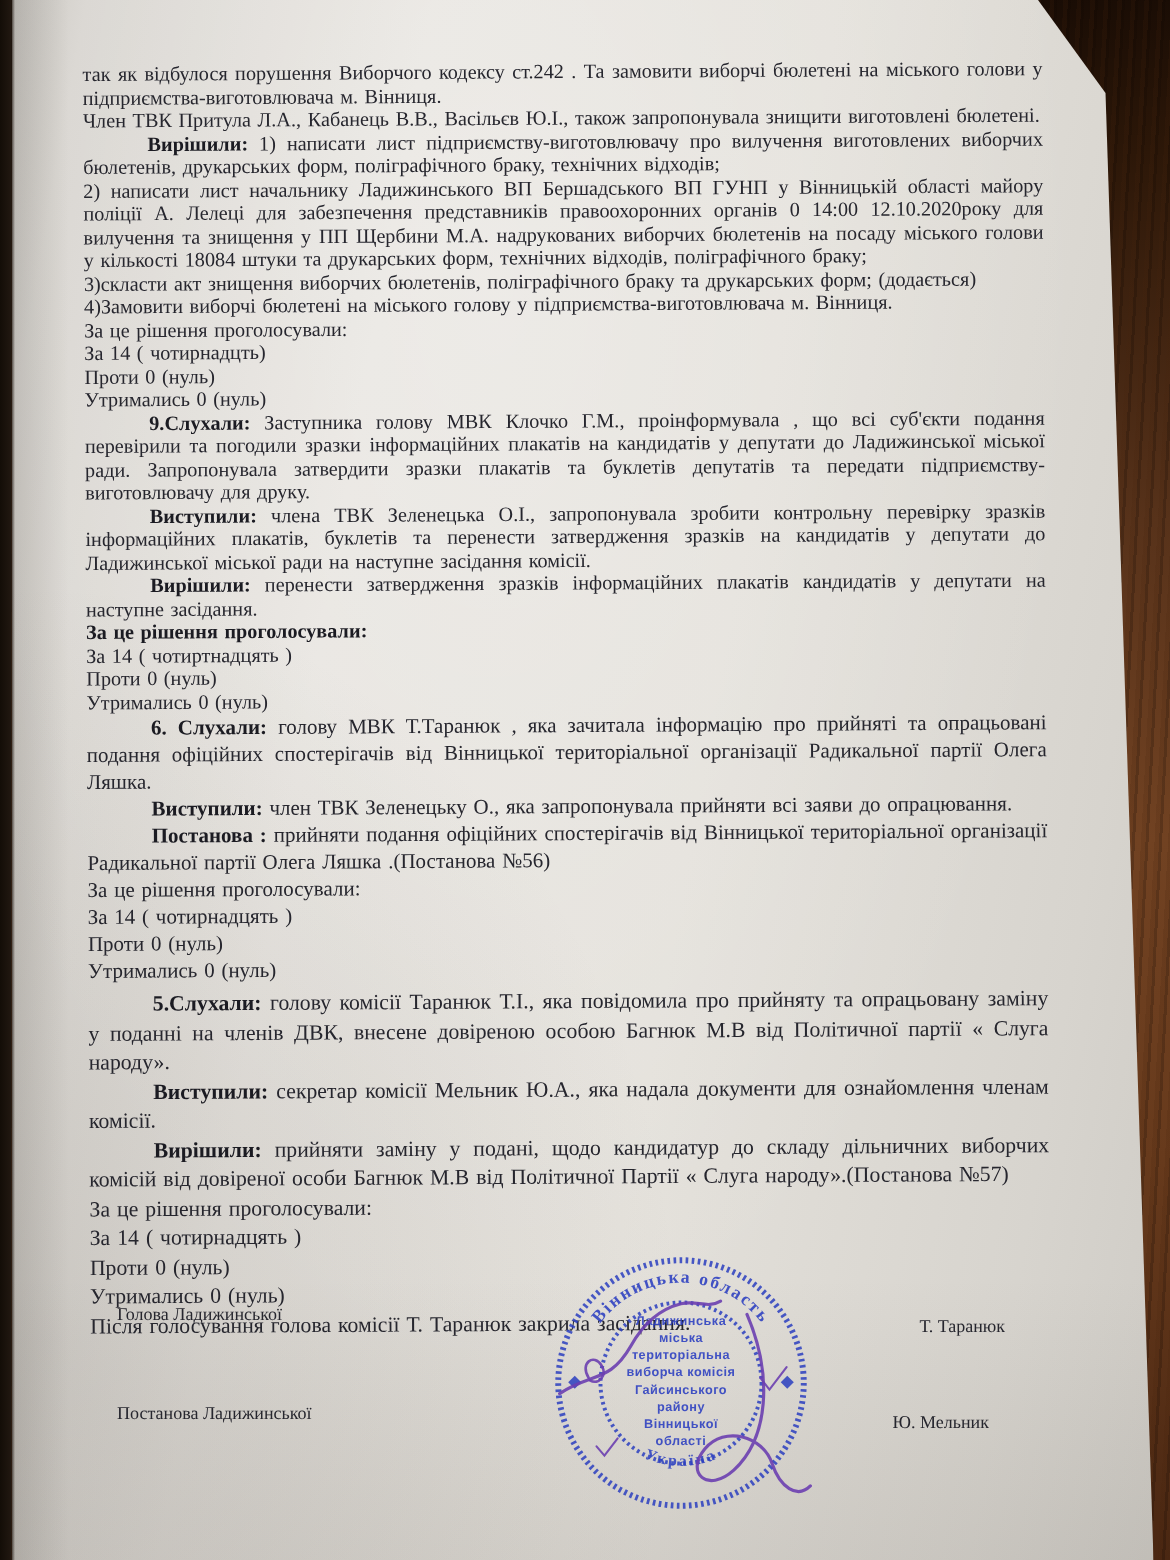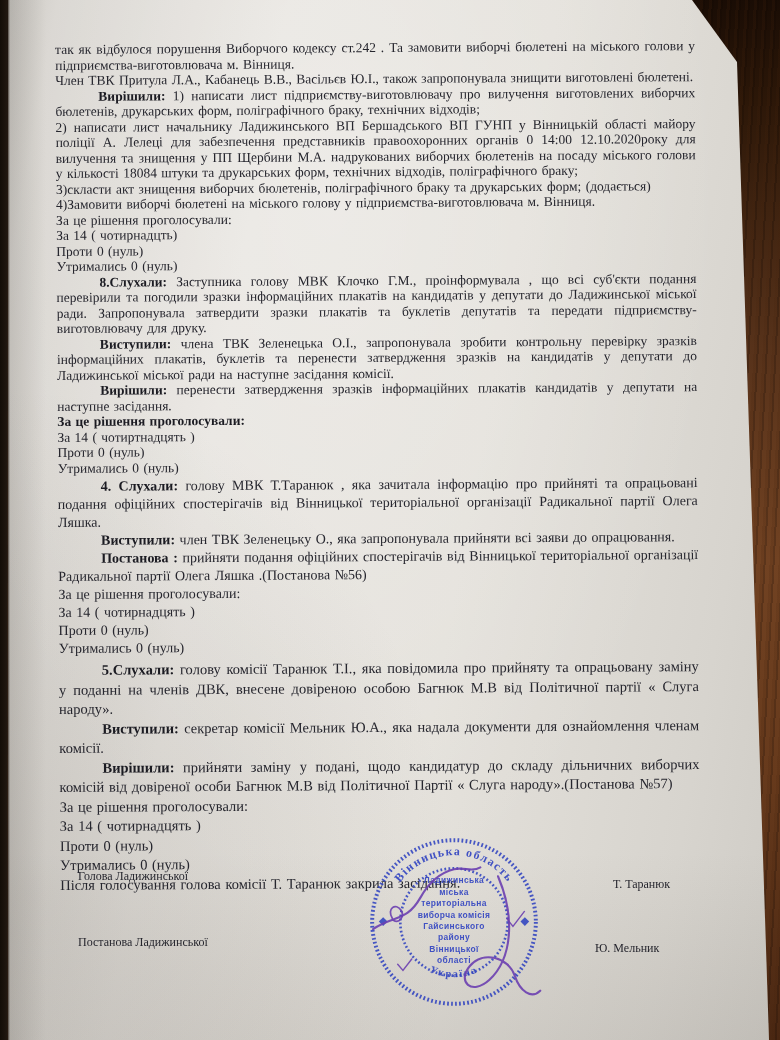--- a/index.html
+++ b/index.html
@@ -76,30 +76,30 @@
         <p class="para">так як відбулося порушення Виборчого кодексу ст.242 . Та замовити виборчі бюлетені на міського голови у підприємства-виготовлювача м. Вінниця.</p>
         <p class="para">Член ТВК Притула Л.А., Кабанець В.В., Васільєв Ю.І., також запропонувала знищити виготовлені бюлетені.</p>
         <p class="para"><b>Вирішили:</b> 1) написати лист підприємству-виготовлювачу про вилучення виготовлених виборчих бюлетенів, друкарських форм, поліграфічного браку, технічних відходів;</p>
         <p class="para">2) написати лист начальнику Ладижинського ВП Бершадського ВП ГУНП у Вінницькій області майору поліції А. Лелеці для забезпечення представників правоохоронних органів 0 14:00 12.10.2020року для вилучення та знищення у ПП Щербини М.А. надрукованих виборчих бюлетенів на посаду міського голови у кількості 18084 штуки та друкарських форм, технічних відходів, поліграфічного браку;</p>
         <p class="para">3)скласти акт знищення виборчих бюлетенів, поліграфічного браку та друкарських форм; (додається)</p>
         <p class="para">4)Замовити виборчі бюлетені на міського голову у підприємства-виготовлювача м. Вінниця.</p>
         <p class="para">За це рішення проголосували:</p>
         <p class="para">За 14 ( чотирнадцть)</p>
         <p class="para">Проти 0 (нуль)</p>
         <p class="para">Утримались 0 (нуль)</p>
-        <p class="para"><b>8.Слухали:</b> Заступника голову МВК Клочко Г.М., проінформувала , що всі суб'єкти подання перевірили та погодили зразки інформаційних плакатів на кандидатів у депутати до Ладижинської міської ради. Запропонувала затвердити зразки плакатів та буклетів депутатів та передати підприємству-виготовлювачу для друку.</p>
+        <p class="para"><b>9.Слухали:</b> Заступника голову МВК Клочко Г.М., проінформувала , що всі суб'єкти подання перевірили та погодили зразки інформаційних плакатів на кандидатів у депутати до Ладижинської міської ради. Запропонувала затвердити зразки плакатів та буклетів депутатів та передати підприємству-виготовлювачу для друку.</p>
         <p class="para"><b>Виступили:</b> члена ТВК Зеленецька О.І., запропонувала зробити контрольну перевірку зразків інформаційних плакатів, буклетів та перенести затвердження зразків на кандидатів у депутати до Ладижинської міської ради на наступне засідання комісії.</p>
         <p class="para"><b>Вирішили:</b> перенести затвердження зразків інформаційних плакатів кандидатів у депутати на наступне засідання.</p>
         <p class="para allbold">За це рішення проголосували:</p>
         <p class="para">За 14 ( чотиртнадцять )</p>
         <p class="para">Проти 0 (нуль)</p>
         <p class="para">Утримались 0 (нуль)</p>
       </div>
     <div class="group sec-b">
-        <p class="para"><b>4. Слухали:</b> голову МВК Т.Таранюк , яка зачитала інформацію про прийняті та опрацьовані подання офіційних спостерігачів від Вінницької територіальної організації Радикальної партії Олега Ляшка.</p>
+        <p class="para"><b>6. Слухали:</b> голову МВК Т.Таранюк , яка зачитала інформацію про прийняті та опрацьовані подання офіційних спостерігачів від Вінницької територіальної організації Радикальної партії Олега Ляшка.</p>
         <p class="para"><b>Виступили:</b> член ТВК Зеленецьку О., яка запропонувала прийняти всі заяви до опрацювання.</p>
         <p class="para"><b>Постанова :</b> прийняти подання офіційних спостерігачів від Вінницької територіальної організації Радикальної партії Олега Ляшка .(Постанова №56)</p>
         <p class="para">За це рішення проголосували:</p>
         <p class="para">За 14 ( чотирнадцять )</p>
         <p class="para">Проти 0 (нуль)</p>
         <p class="para">Утримались 0 (нуль)</p>
       </div>
     <div class="group sec-c">
         <p class="para"><b>5.Слухали:</b> голову комісії Таранюк Т.І., яка повідомила про прийняту та опрацьовану заміну у поданні на членів ДВК, внесене довіреною особою Багнюк М.В від Політичної партії « Слуга народу».</p>
         <p class="para"><b>Виступили:</b> секретар комісії Мельник Ю.А., яка надала документи для ознайомлення членам комісії.</p>

